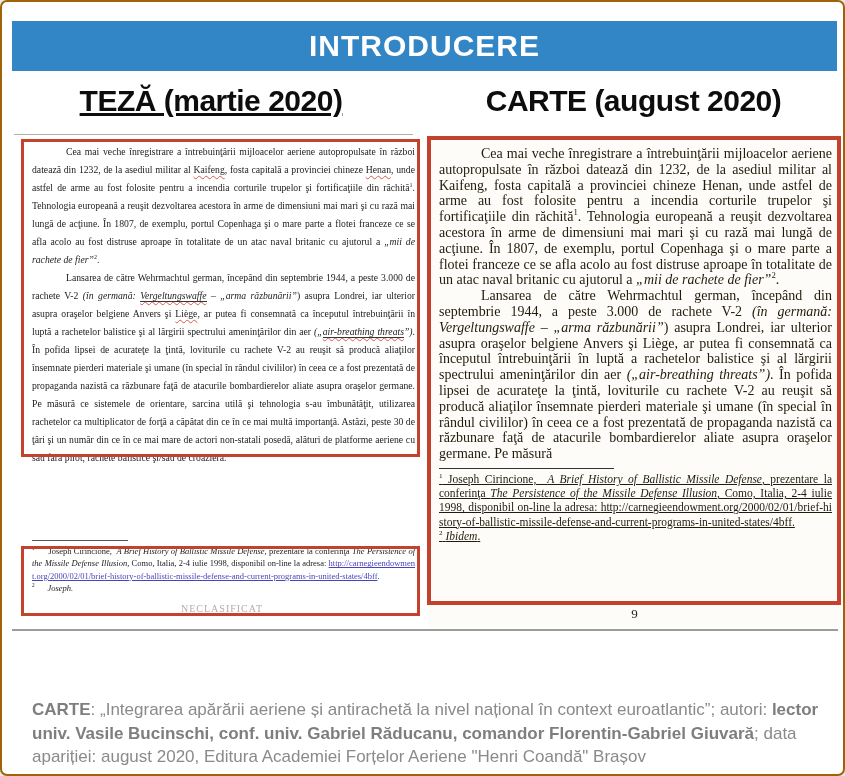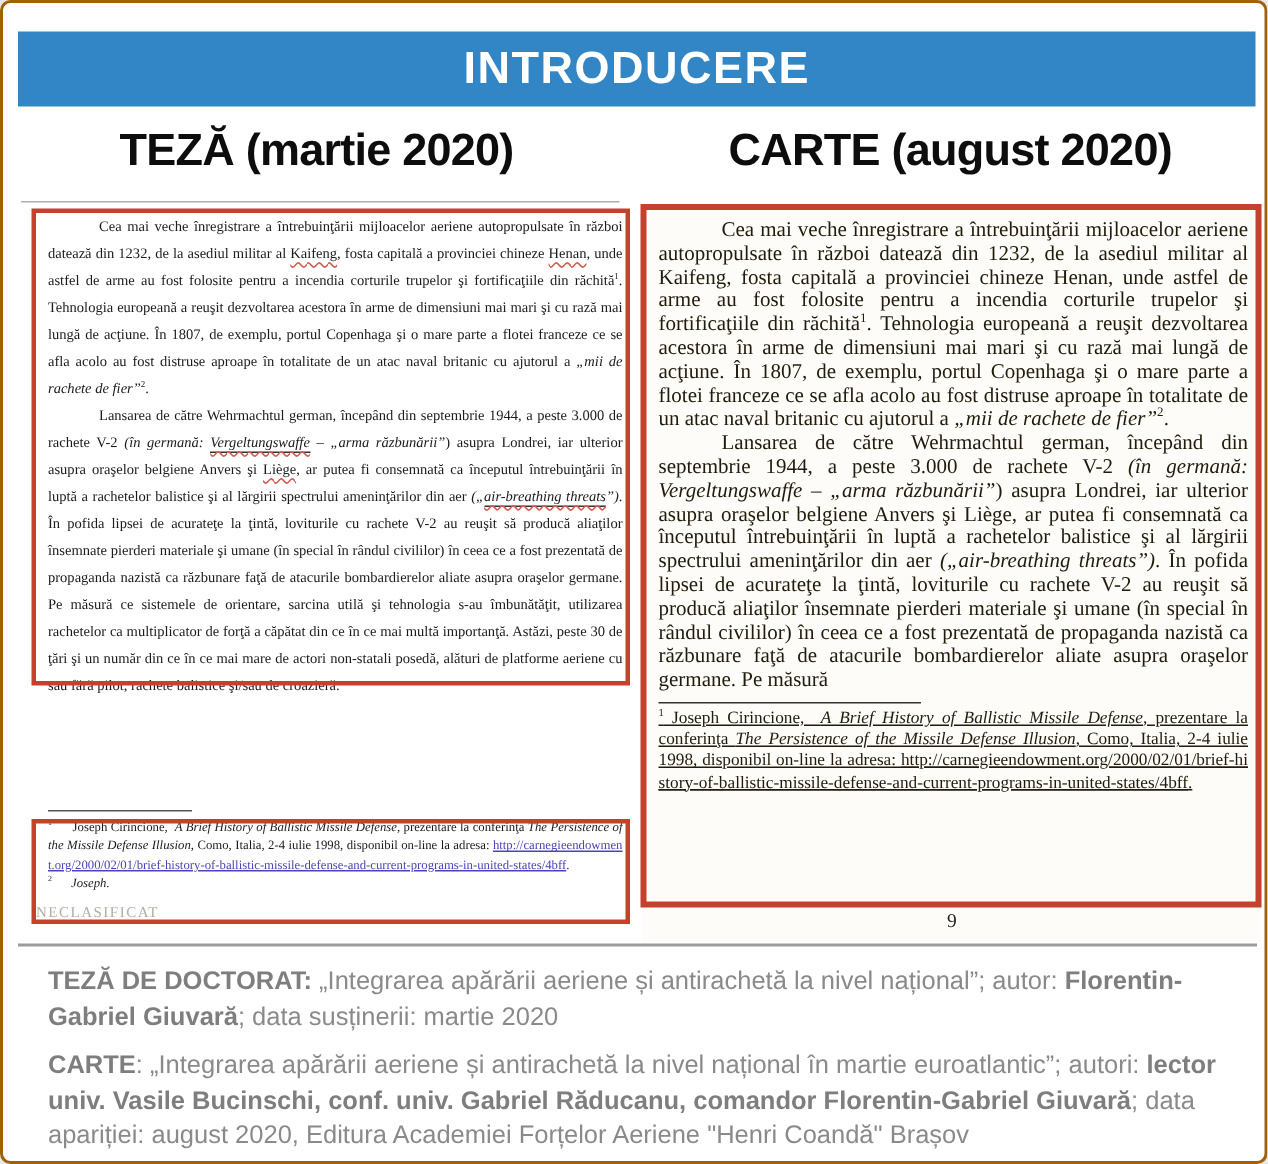--- a/index.html
+++ b/index.html
@@ -4,34 +4,34 @@
 <style>
   html,body{margin:0;padding:0;background:#e8e8e8;}
   .frame{position:relative;width:845px;height:776px;box-sizing:border-box;
          background:#fff;border:2px solid #a16207;border-radius:7px;overflow:hidden;
          font-family:"Liberation Sans",sans-serif;}
   .topbar{position:absolute;left:10px;top:19px;width:825px;height:50px;background:#3386c5;
           display:flex;align-items:center;justify-content:center;
           font:800 30px "Liberation Sans",sans-serif;color:#ffffff;letter-spacing:1px;}
   .heads{position:absolute;top:82px;left:0;width:845px;display:flex;}
   .head{font:800 30px "Liberation Sans",sans-serif;color:#0d0d0d;text-align:center;letter-spacing:-0.5px;}
-  .head.hl{width:418px;}
+  .head.hl{width:418px;text-decoration:underline;}
   .head.hr{width:427px;}
   .topline{position:absolute;left:12px;top:132px;width:399px;height:1px;background:#b0b0b0;}
 
   
   .thesis-flow{position:absolute;left:30px;top:141px;width:383px;
                font:9.7px/18px "Liberation Serif",serif;text-align:justify;color:#1b1b1b;}
   .thesis-flow p{margin:0;text-indent:34px;}
   .thesis-foot{position:absolute;left:30px;top:538px;width:383px;
                font:8.5px/12.4px "Liberation Serif",serif;text-align:justify;color:#1b1b1b;}
   .thesis-foot p{margin:0;}
   .fsep-left{width:96px;border-top:1.5px solid #555;margin-bottom:4px;}
   .watermark{position:absolute;left:22px;top:601px;width:396px;height:11px;overflow:hidden;
-             font:10px "Liberation Serif",serif;color:#b3aba6;letter-spacing:1px;}
+             text-align:center;font:10px "Liberation Serif",serif;color:#b3aba6;letter-spacing:1px;}
 
   
   .book-bg{position:absolute;left:426px;top:134px;width:413px;height:492px;background:#fdfcf8;}
   .book-flow{position:absolute;left:437px;top:144px;width:393px;
              font:14px/15.8px "Liberation Serif",serif;text-align:justify;color:#221a0c;}
   .book-flow p{margin:0;text-indent:42px;}
   .book-footnotes{font:11.5px/14.2px "Liberation Serif",serif;margin-top:5px;text-decoration:underline;}
   .book-footnotes p{margin:0;text-indent:0;}
   .fsep-right{width:175px;border-top:1.5px solid #333;margin:6px 0 3px;}
   .pagenum{position:absolute;left:426px;top:604px;width:413px;text-align:center;
@@ -86,26 +86,26 @@
   </div>
   <div class="watermark">NECLASIFICAT</div>
 
   <div class="book-bg"></div>
   <div class="book-flow">
     <p><span>Cea mai veche înregistrare a întrebuinţării mijloacelor aeriene autopropulsate în război datează din 1232, de la asediul militar al Kaifeng, fosta capitală a provinciei chineze Henan, unde astfel de arme au fost folosite pentru a incendia corturile trupelor şi fortificaţiile din răchită</span><span class="sup">1</span><span>. Tehnologia europeană a reuşit dezvoltarea acestora în arme de dimensiuni mai mari şi cu rază mai lungă de acţiune. În 1807, de exemplu, portul Copenhaga şi o mare parte a flotei franceze ce se afla acolo au fost distruse aproape în totalitate de un atac naval britanic cu ajutorul a </span><span class="i">„mii de rachete de fier”</span><span class="sup">2</span><span>.</span></p>
     <p><span>Lansarea de către Wehrmachtul german, începând din septembrie 1944, a peste 3.000 de rachete V-2 </span><span class="i">(în germană: Vergeltungswaffe – „arma răzbunării”</span><span>) asupra Londrei, iar ulterior asupra oraşelor belgiene Anvers şi Liège, ar putea fi consemnată ca începutul întrebuinţării în luptă a rachetelor balistice şi al lărgirii spectrului ameninţărilor din aer </span><span class="i">(„air-breathing threats”)</span><span>. În pofida lipsei de acurateţe la ţintă, loviturile cu rachete V-2 au reuşit să producă aliaţilor însemnate pierderi materiale şi umane (în special în rândul civililor) în ceea ce a fost prezentată de propaganda nazistă ca răzbunare faţă de atacurile bombardierelor aliate asupra oraşelor germane. Pe măsură</span></p>
     <div class="book-footnotes">
       <div class="fsep-right"></div>
       <p><span class="sup">1</span><span> Joseph Cirincione,&nbsp; </span><span class="i">A Brief History of Ballistic Missile Defense</span><span>, prezentare la conferinţa </span><span class="i">The Persistence of the Missile Defense Illusion</span><span>, Como, Italia, 2-4 iulie 1998, disponibil on-line la adresa: </span><span class="ulink">http://carnegieendowment.org/2000/02/01/brief-history-of-ballistic-missile-defense-and-current-programs-in-united-states/4bff</span><span>.</span></p>
+      <p><span class="sup">2</span><span> </span><span class="i">Ibidem</span><span>.</span></p>
     </div>
   </div>
   <div class="pagenum">9</div>
 
   <div class="rbox box-left-main"></div>
   <div class="rbox box-left-foot"></div>
   <div class="rbox box-right"></div>
 
   <div class="divider"></div>
 
-  <div class="caption cap-thesis"><span class="b">TEZĂ DE DOCTORAT:</span><span> „Integrarea apărării aeriene și antirachetă la nivel național”; autor: </span><span class="b">Florentin-Gabriel Giuvară</span><span>; data susținerii: martie 2020</span></div>
-  <div class="caption cap-book"><span class="b">CARTE</span><span>: „Integrarea apărării aeriene și antirachetă la nivel național în martie euroatlantic”; autori: </span><span class="b">lector univ. Vasile Bucinschi, conf. univ. Gabriel Răducanu, comandor Florentin-Gabriel Giuvară</span><span>; data apariției: august 2020, Editura Academiei Forțelor Aeriene "Henri Coandă" Brașov</span></div>
+  <div class="caption cap-book"><span class="b">CARTE</span><span>: „Integrarea apărării aeriene și antirachetă la nivel național în context euroatlantic”; autori: </span><span class="b">lector univ. Vasile Bucinschi, conf. univ. Gabriel Răducanu, comandor Florentin-Gabriel Giuvară</span><span>; data apariției: august 2020, Editura Academiei Forțelor Aeriene "Henri Coandă" Brașov</span></div>
 
 </div>
 
 </body></html>

